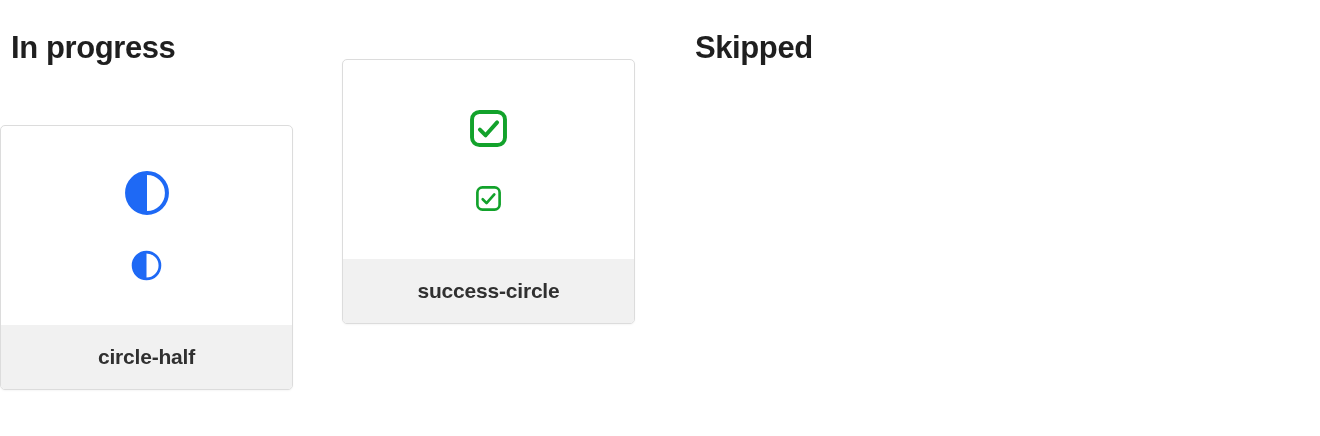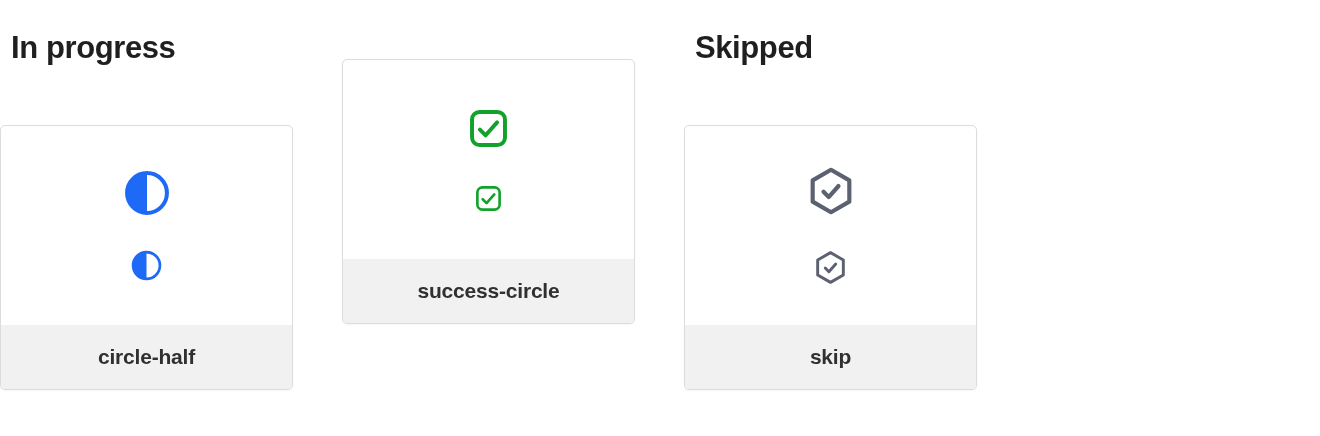--- a/index.html
+++ b/index.html
@@ -124,28 +124,15 @@
       </div>
       <div class="card-footer">
         <span class="icon-label">success-circle</span>
       </div>
     </div>
   </section>
 
 
   <section class="column">
     <h2 class="status">Skipped</h2>
-    <div class="card">
-      <div class="card-body" style="color: rgb(91, 97, 112);">
-        <svg class="ic" width="50" height="50">
-            <use href="#sym-check-hexagon"></use>
-          </svg>
-        <svg class="ic" width="35" height="35">
-            <use href="#sym-check-hexagon"></use>
-          </svg>
-      </div>
-      <div class="card-footer">
-        <span class="icon-label">skip</span>
-      </div>
-    </div>
   </section>
 
 </div>
 
 </body></html>

